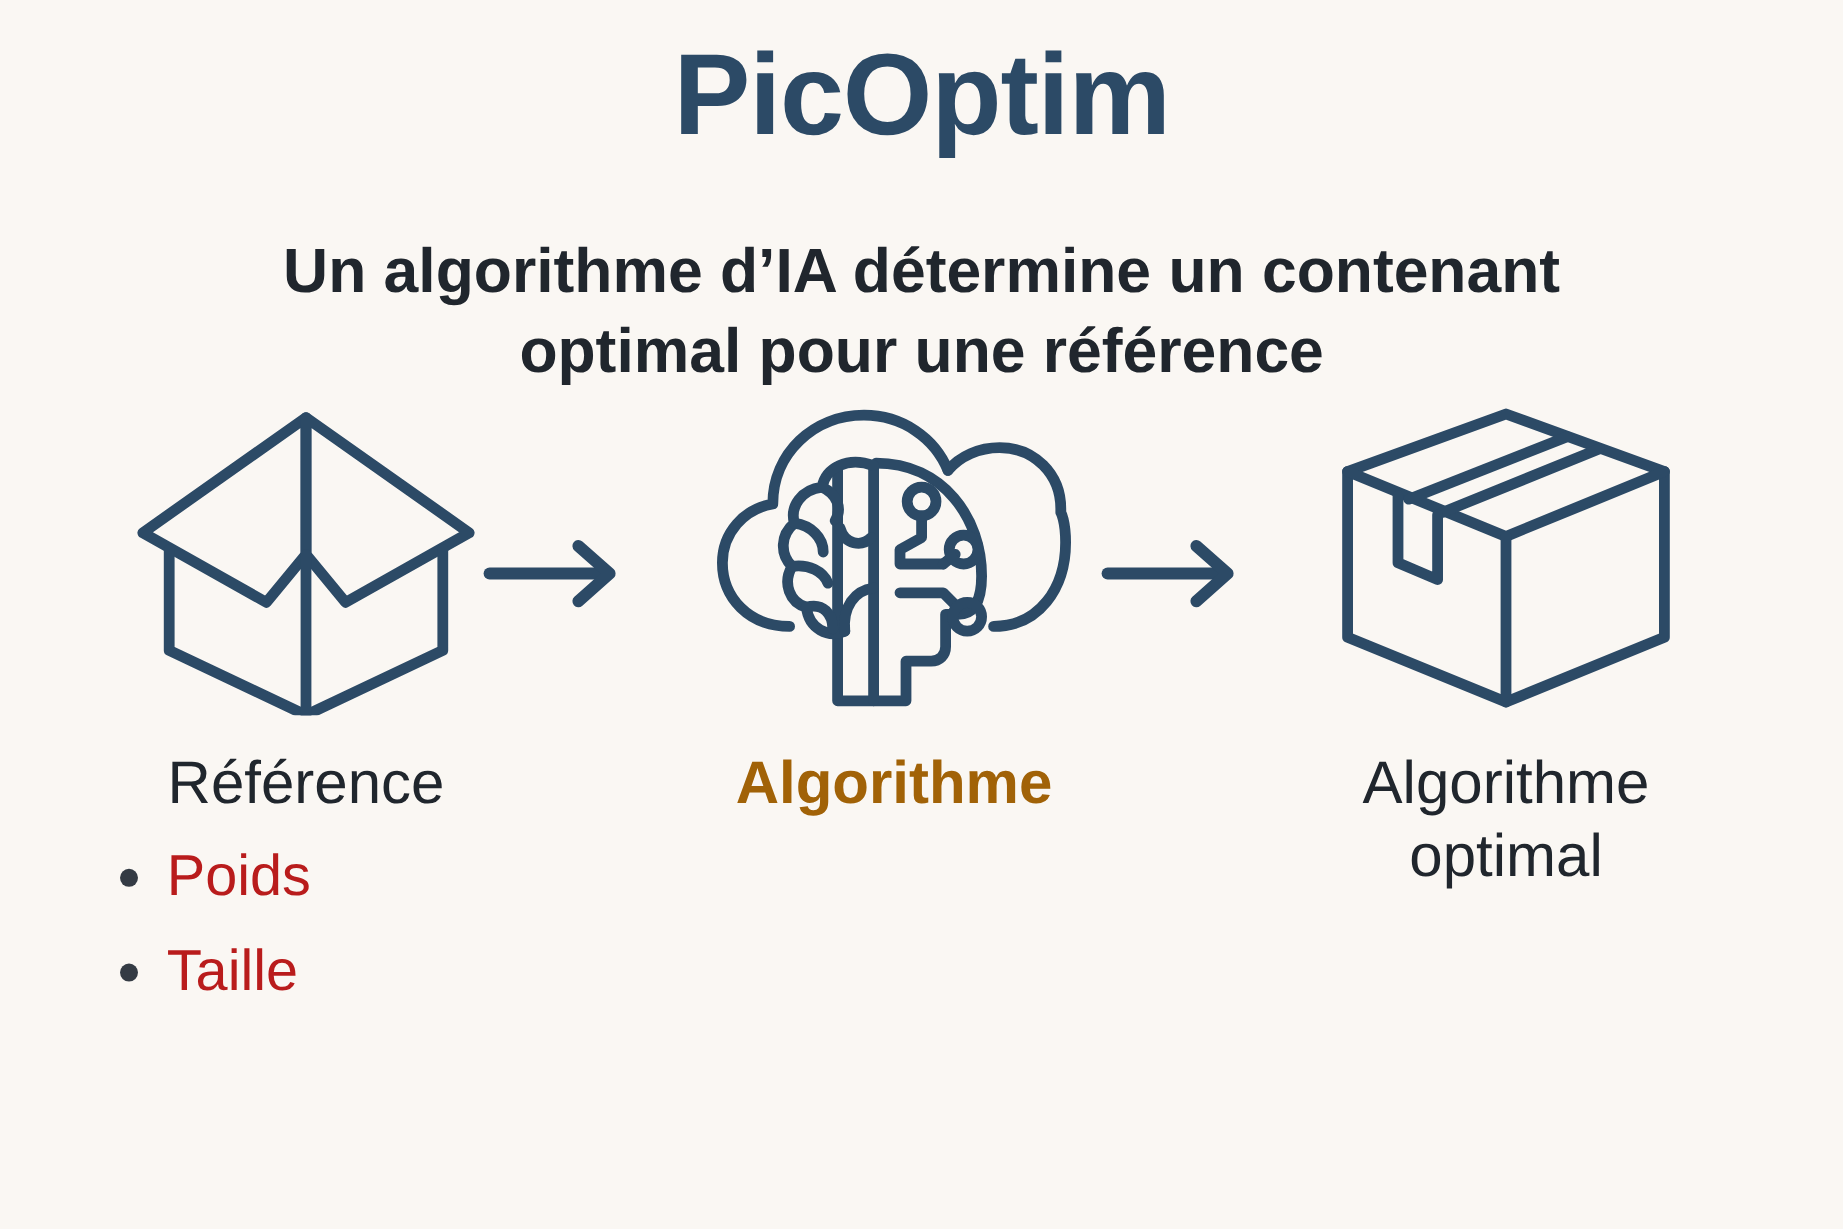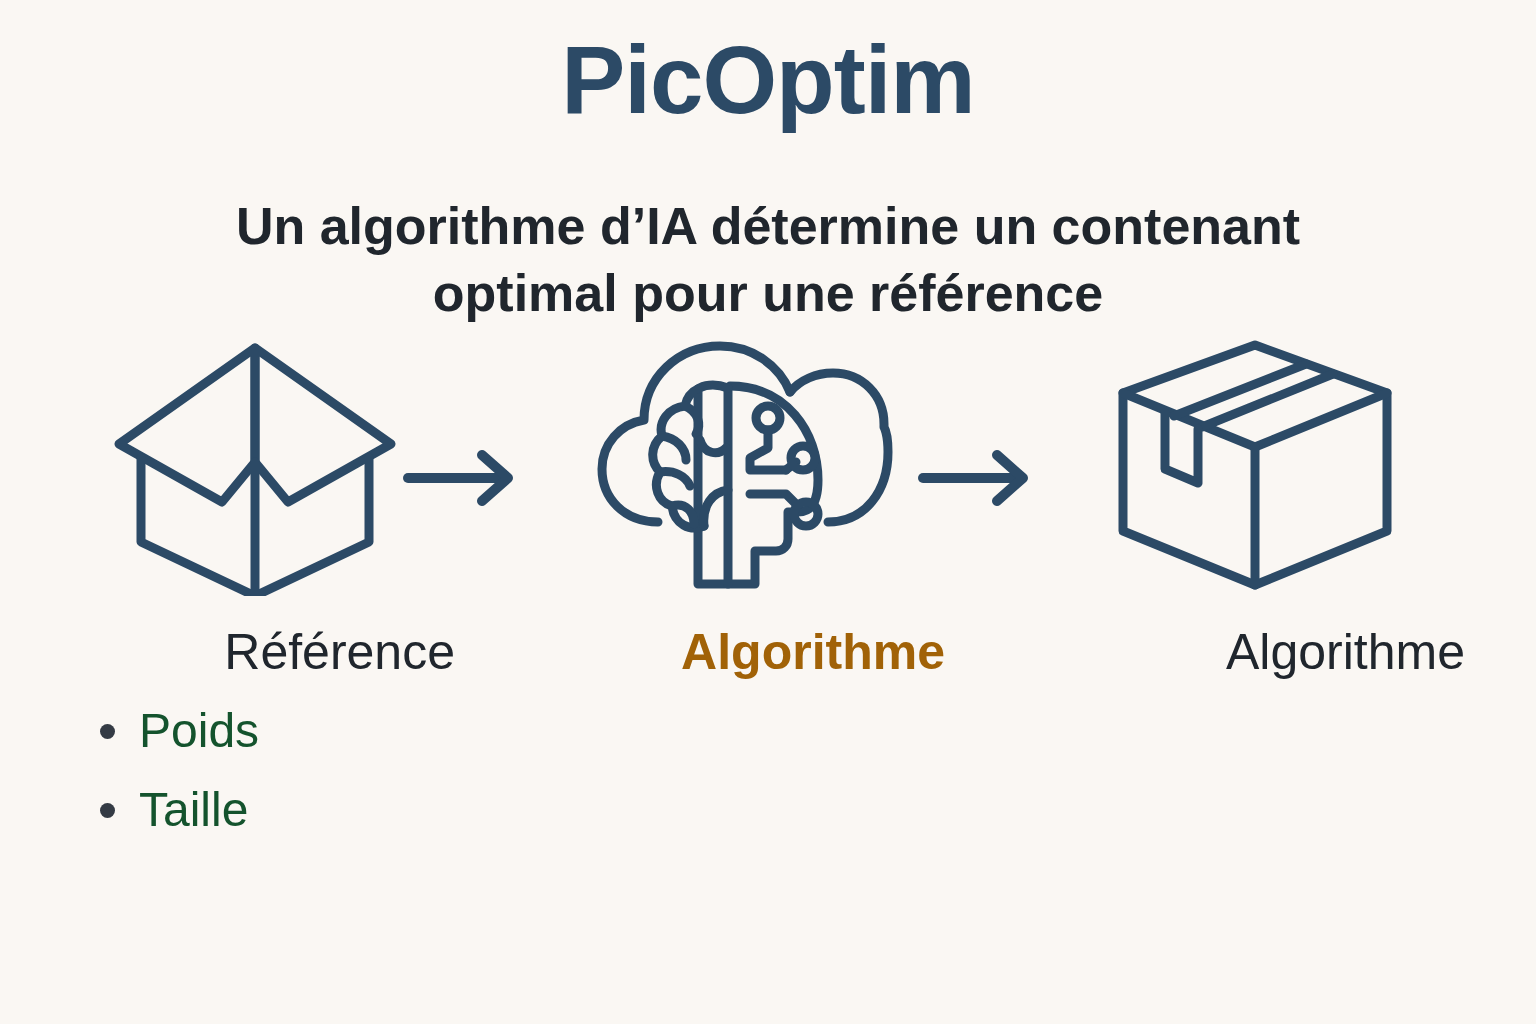--- a/index.html
+++ b/index.html
@@ -59,21 +59,21 @@
     display: flex;
     align-items: center;
     justify-content: center;
   }
 
   .col-ref   { left: 55px;   width: 400px; }
   .col-algo  { left: 545px;  width: 400px; }
   .col-out   { left: 1045px; width: 420px; }
 
   .step-label {
-    text-align: right;
+    text-align: center;
     font-size: 50px;
     color: #20262D;
     line-height: 1.22;
     margin-top: 22px;
   }
   .step-label.accent {
     color: #a16207;
     font-weight: bold;
   }
 
@@ -92,21 +92,21 @@
     top: 705px;
     width: 460px;
     list-style: none;
     margin: 0;
     padding: 0;
   }
   .bullets li {
     display: flex;
     align-items: center;
     font-size: 48px;
-    color: #14532d;
+    color: #b91c1c;
     margin-bottom: 26px;
     line-height: 1.1;
   }
   .bullets .dot {
     width: 15px;
     height: 15px;
     border-radius: 50%;
     background: #343B44;
     margin-right: 24px;
     flex: 0 0 auto;
@@ -227,20 +227,21 @@
 
           <path d="M196 29 L64 81"></path>
           <path d="M223 39 L92 92"></path>
 
           <path d="M55 78 L55 134 L88 148 L88 94"></path>
         </g>
       </svg>
     </div>
     <div class="step-label">
       <span>Algorithme</span><br>
+      <span>optimal</span>
     </div>
   </div>
 
   <ul class="bullets">
     <li>
       <span class="dot"></span>
       <span>Poids</span>
     </li>
     <li>
       <span class="dot"></span>

